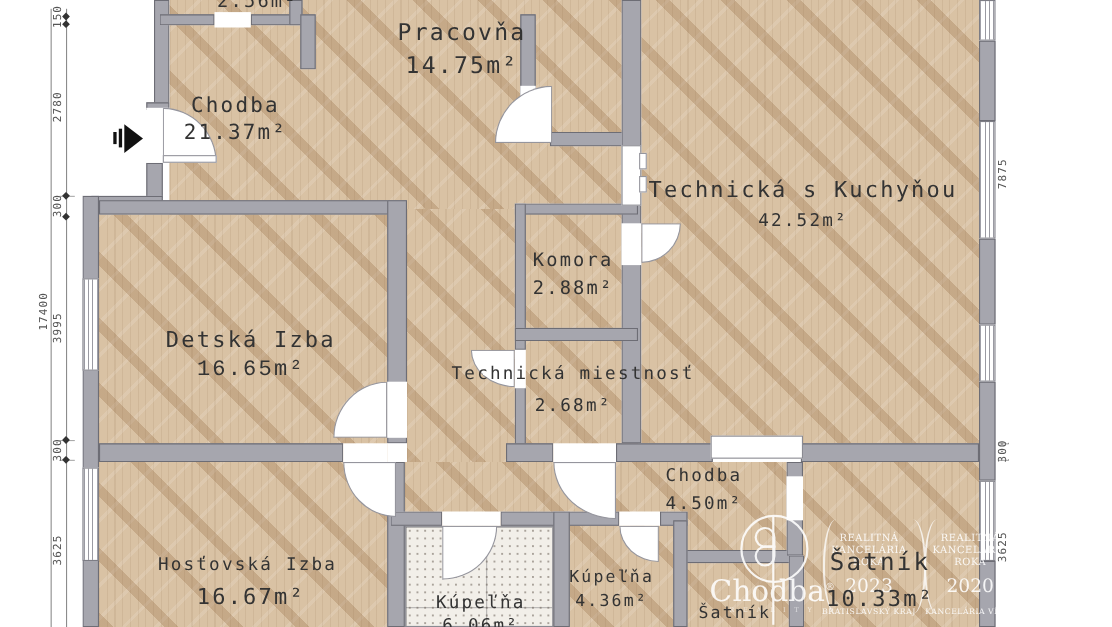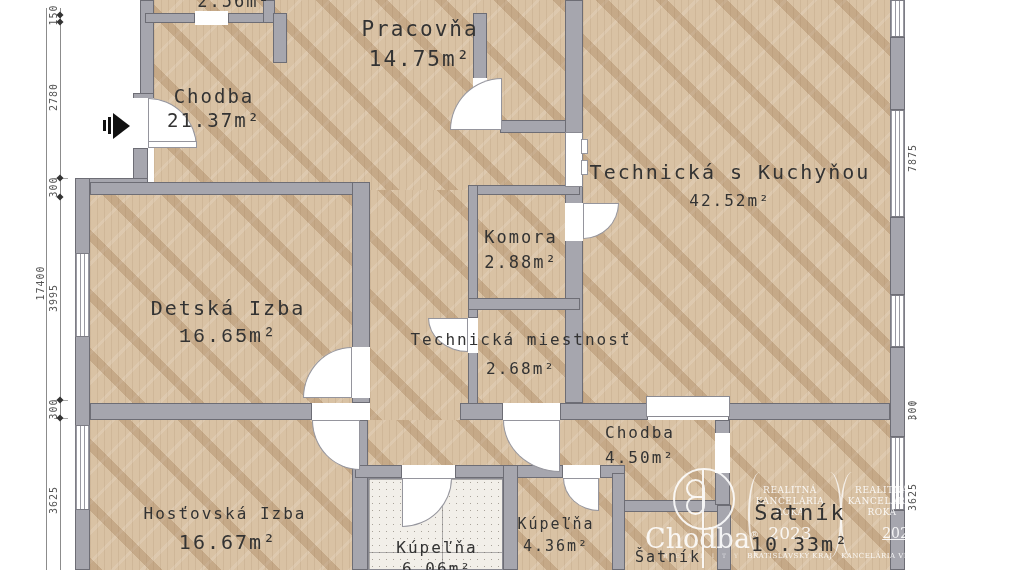--- a/index.html
+++ b/index.html
@@ -206,18 +206,18 @@
       <div class="wmtext" style="left:790px;top:533px;font-size:17px;">2023</div>
       <div class="wmtext" style="left:790px;top:556px;font-size:7px;letter-spacing:.5px;">BRATISLAVSKÝ KRAJ</div>
     </div>
 
     <div>
       <div class="arc-l" style="left:840px;top:472px;width:22px;height:86px;"></div>
       <div class="arc-r" style="left:910px;top:472px;width:22px;height:86px;"></div>
       <div class="wmtext" style="left:882px;top:490px;font-size:9px;letter-spacing:.5px;">REALITNÁ</div>
       <div class="wmtext" style="left:882px;top:501px;font-size:9px;letter-spacing:.5px;">KANCELÁRIA</div>
       <div class="wmtext" style="left:882px;top:512px;font-size:9px;letter-spacing:.5px;">ROKA</div>
-      <div class="wmtext" style="left:900px;top:533px;font-size:14px;text-decoration:underline;">2020</div>
+      <div class="wmtext" style="left:882px;top:533px;font-size:17px;">2020</div>
       <div class="wmtext" style="left:882px;top:556px;font-size:7px;letter-spacing:.5px;">KANCELÁRIA VÍŤAZ</div>
     </div>
   </div>
 
 </div>
 
 </body></html>

